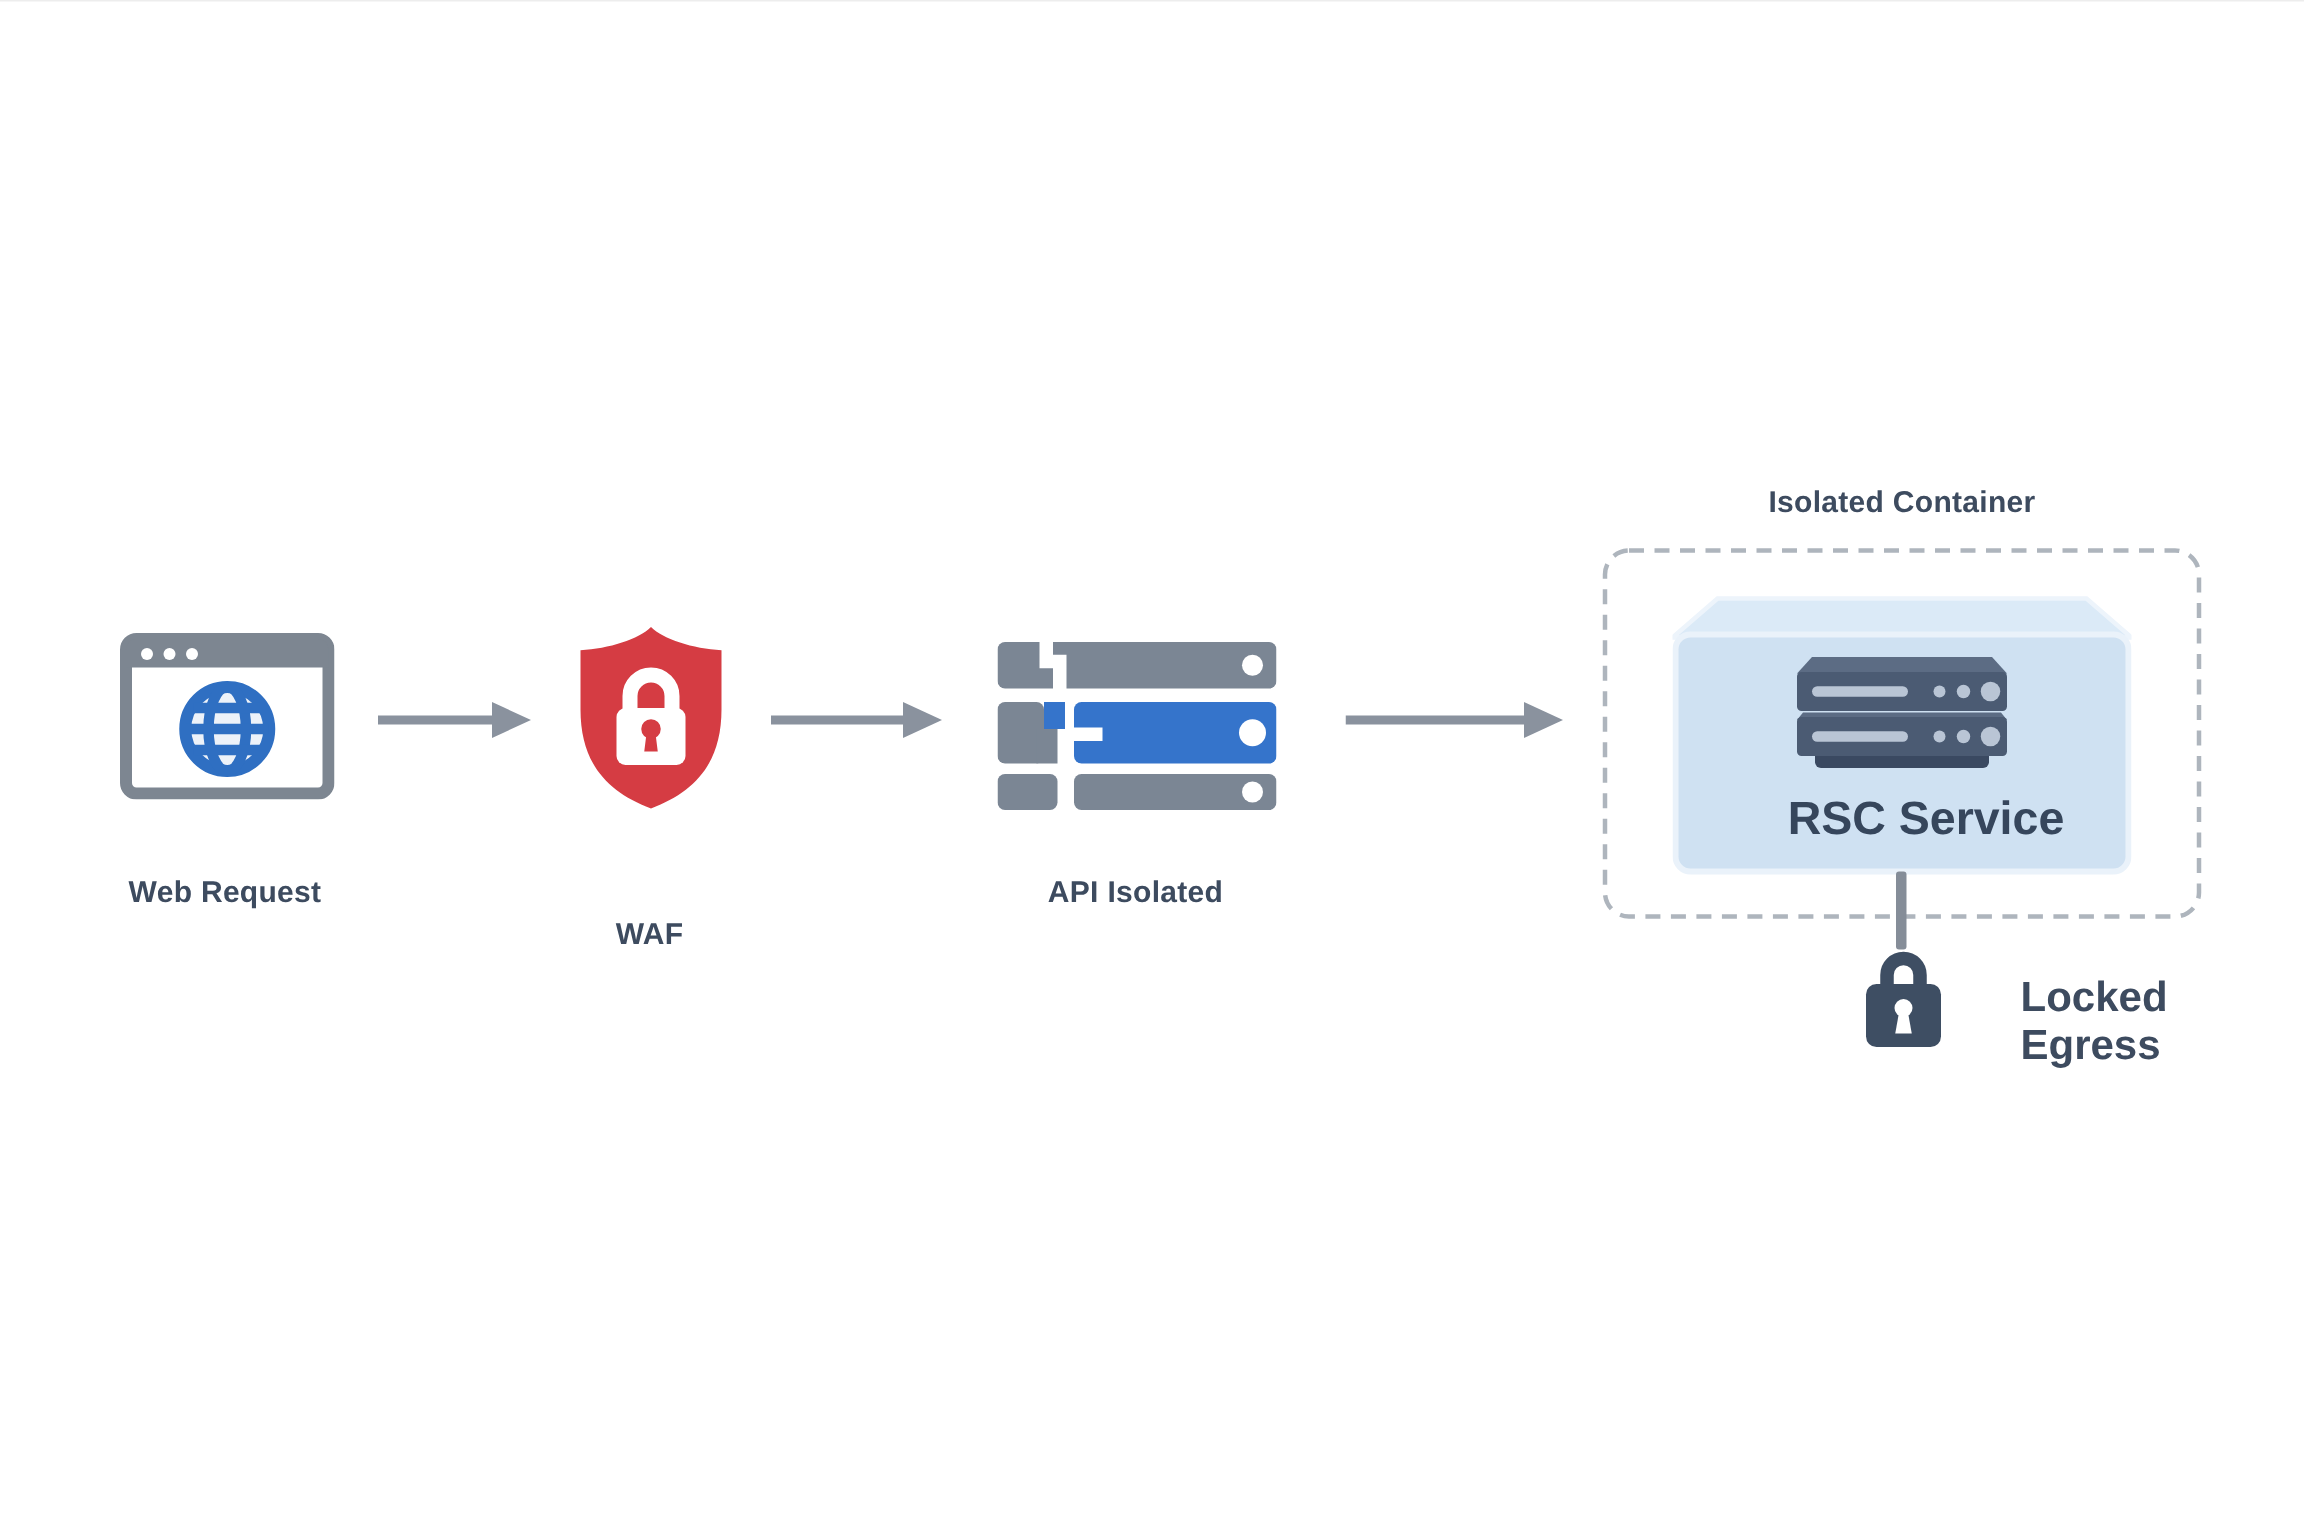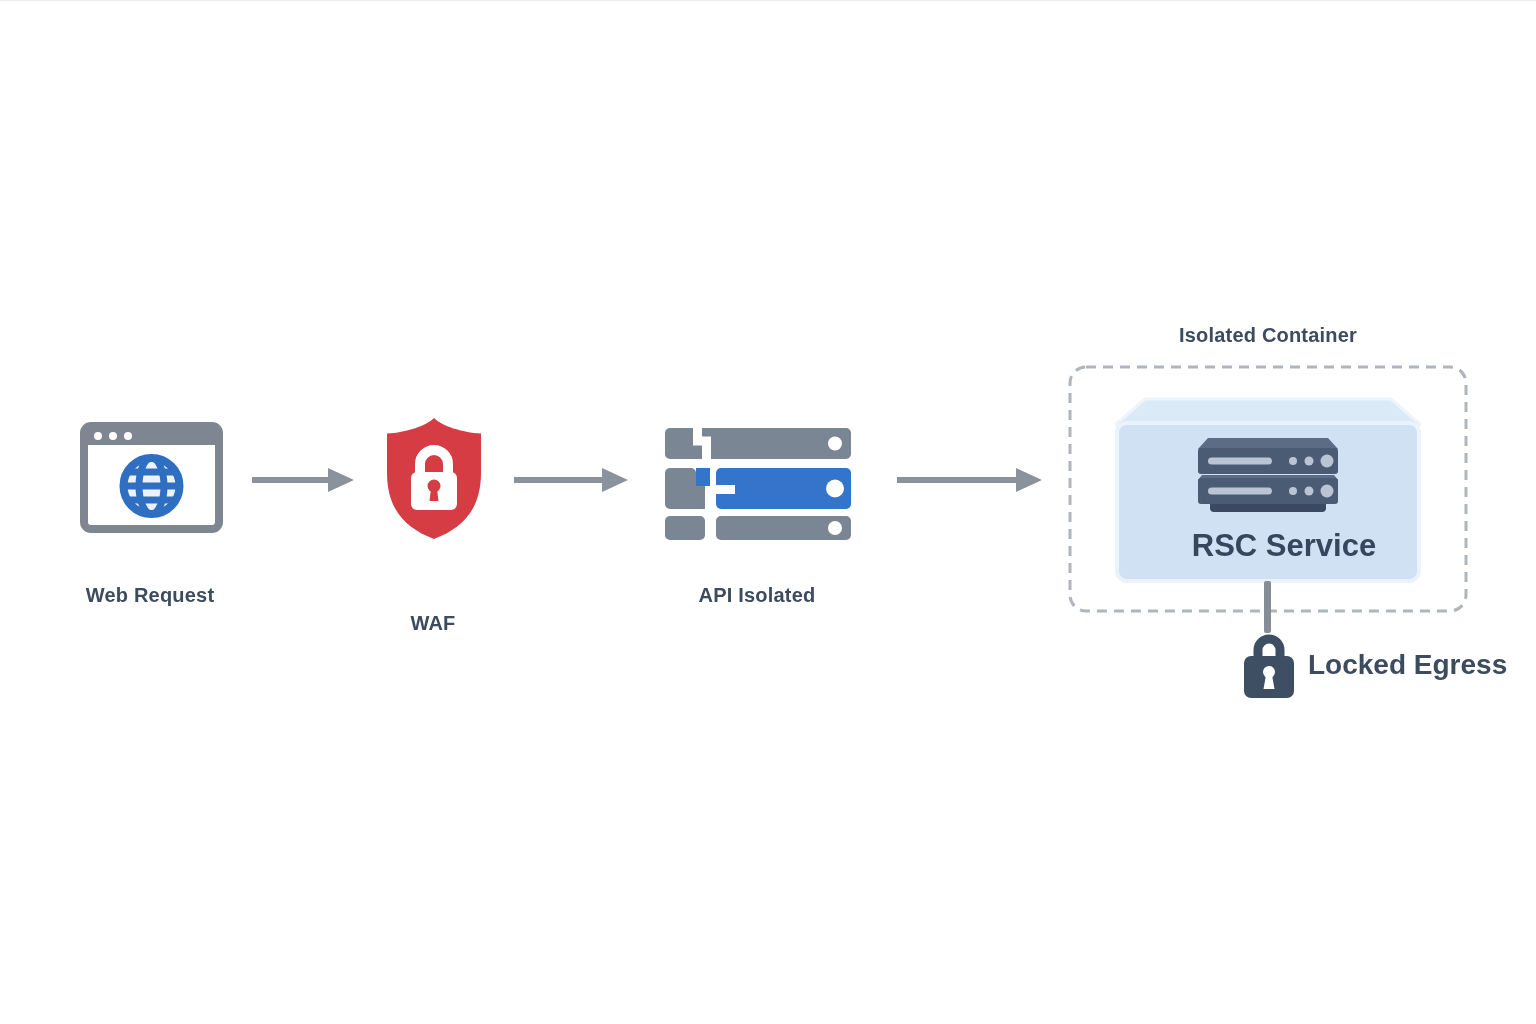--- a/index.html
+++ b/index.html
@@ -15,21 +15,21 @@
   }
   .container-title{
     position:absolute;text-align:center;font-size:20px;font-weight:700;
     color:#3d4b5f;letter-spacing:.2px;
   }
   .service-label{
     position:absolute;text-align:center;font-size:31px;font-weight:700;
     color:#36465c;
   }
   .egress-label{
-    position:absolute;font-size:28px;font-weight:600;color:#3d4b5f;
+    position:absolute;font-size:28px;font-weight:600;color:#3d4b5f;margin-left:39px;
   }
   .connector{position:absolute;background:#858d98;border-radius:2px;}
 </style>
 </head>
 <body>
 
 <div class="canvas">
 
   <div class="abs" style="left:80px;top:421px;width:143px;height:111px;">
     <svg width="143" height="111" viewBox="0 0 143 111">

